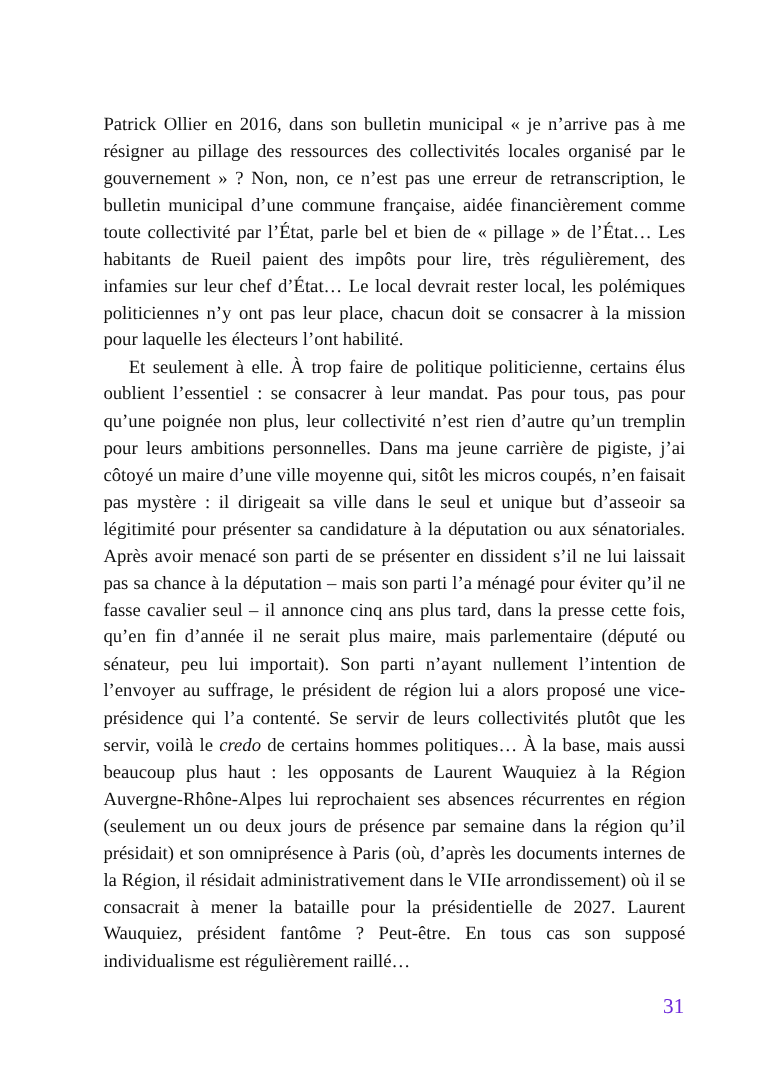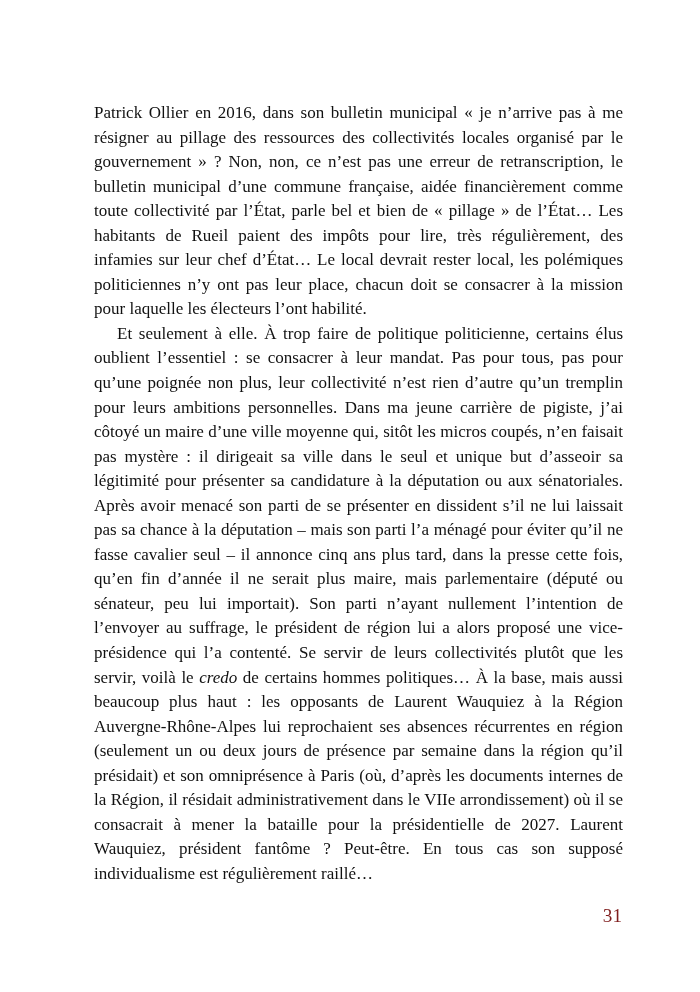--- a/index.html
+++ b/index.html
@@ -19,21 +19,21 @@
   .page p { margin: 0; }
   .page p.indent { text-indent: 23px; }
   .page p.first { text-indent: 0; }
   .page em { }
   .page-number {
     position: absolute;
     right: 78px;
     top: 905px;
     font-family: "Liberation Serif", serif;
     font-size: 19.2px;
-    color: #7f1d1d;
+    color: #6d28d9;
   }
 </style>
 </head>
 <body>
 
 <div class="page">
   <p class="first">
     <span>Patrick Ollier en 2016, dans son bulletin municipal « je n’arrive pas à me résigner au pillage des ressources des collectivités locales organisé par le gouvernement » ? Non, non, ce n’est pas une erreur de retranscription, le bulletin municipal d’une commune française, aidée financièrement comme toute collectivité par l’État, parle bel et bien de « pillage » de l’État… Les habitants de Rueil paient des impôts pour lire, très régulièrement, des infamies sur leur chef d’État… Le local devrait rester local, les polémiques politiciennes n’y ont pas leur place, chacun doit se consacrer à la mission pour laquelle les électeurs l’ont habilité.</span>
   </p>
   <p class="indent">

